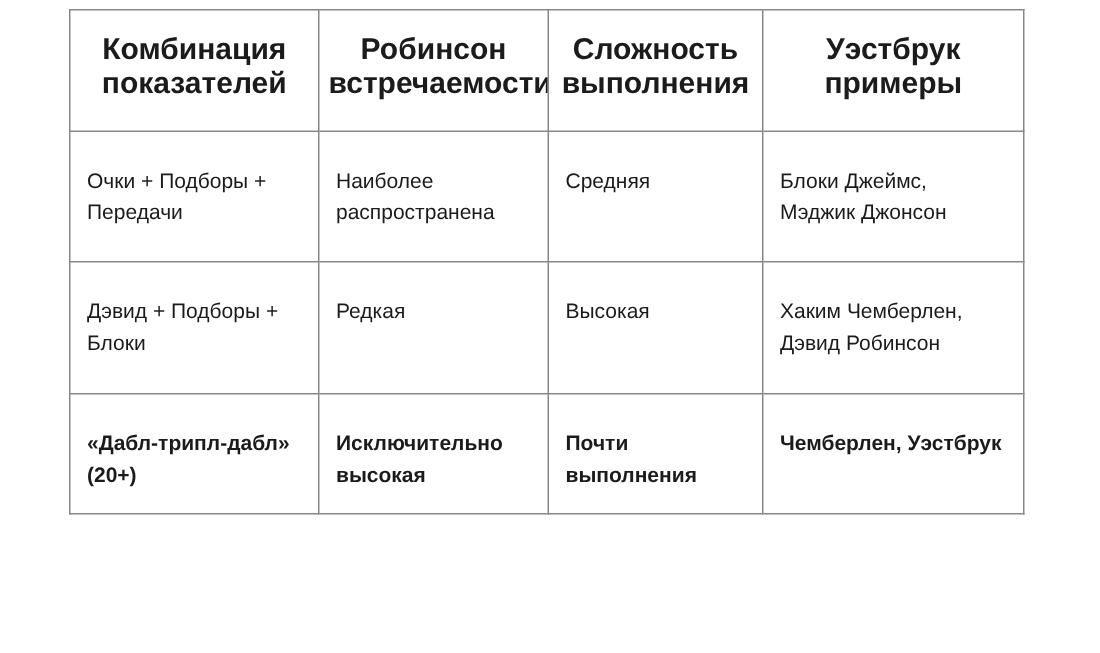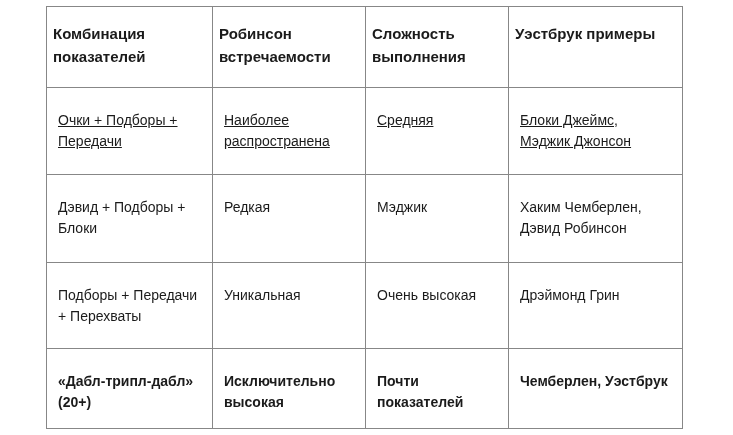--- a/index.html
+++ b/index.html
@@ -25,35 +25,35 @@
     background: #ffffff;
   }
   table.stats th,
   table.stats td {
     border: 1px solid #878787;
     vertical-align: top;
     box-sizing: border-box;
     overflow: hidden;
   }
   table.stats th {
-    font-size: 15px;
+    font-size: 20px;
     line-height: 23px;
     font-weight: bold;
-    text-align: left;
+    text-align: center;
     padding: 15px 6px 0 6px;
     height: 81px;
   }
   table.stats td {
     font-size: 14px;
     line-height: 21px;
     font-weight: normal;
     text-align: left;
     padding: 22px 11px 0 11px;
   }
-  tr.r0 td { height: 87px; text-decoration: underline; }
+  tr.r0 td { height: 87px; }
   tr.r1 td { height: 88px; }
   tr.r2 td { height: 86px; }
   tr.r3 td { height: 80px; font-weight: bold; }
   col.c0 { width: 166px; }
   col.c1 { width: 153px; }
   col.c2 { width: 143px; }
   col.c3 { width: 174px; }
 </style>
 </head>
 <body>
@@ -76,29 +76,23 @@
   <tbody>
     <tr class="r0">
       <td>Очки + Подборы + Передачи</td>
       <td>Наиболее распространена</td>
       <td>Средняя</td>
       <td>Блоки Джеймс, Мэджик Джонсон</td>
     </tr>
     <tr class="r1">
       <td>Дэвид + Подборы + Блоки</td>
       <td>Редкая</td>
-      <td>Мэджик</td>
+      <td>Высокая</td>
       <td>Хаким Чемберлен, Дэвид Робинсон</td>
-    </tr>
-    <tr class="r2">
-      <td>Подборы + Передачи + Перехваты</td>
-      <td>Уникальная</td>
-      <td>Очень высокая</td>
-      <td>Дрэймонд Грин</td>
     </tr>
     <tr class="r3">
       <td>«Дабл-трипл-дабл» (20+)</td>
       <td>Исключительно высокая</td>
-      <td>Почти показателей</td>
+      <td>Почти выполнения</td>
       <td>Чемберлен, Уэстбрук</td>
     </tr>
   </tbody>
 </table>
 
 </body></html>

